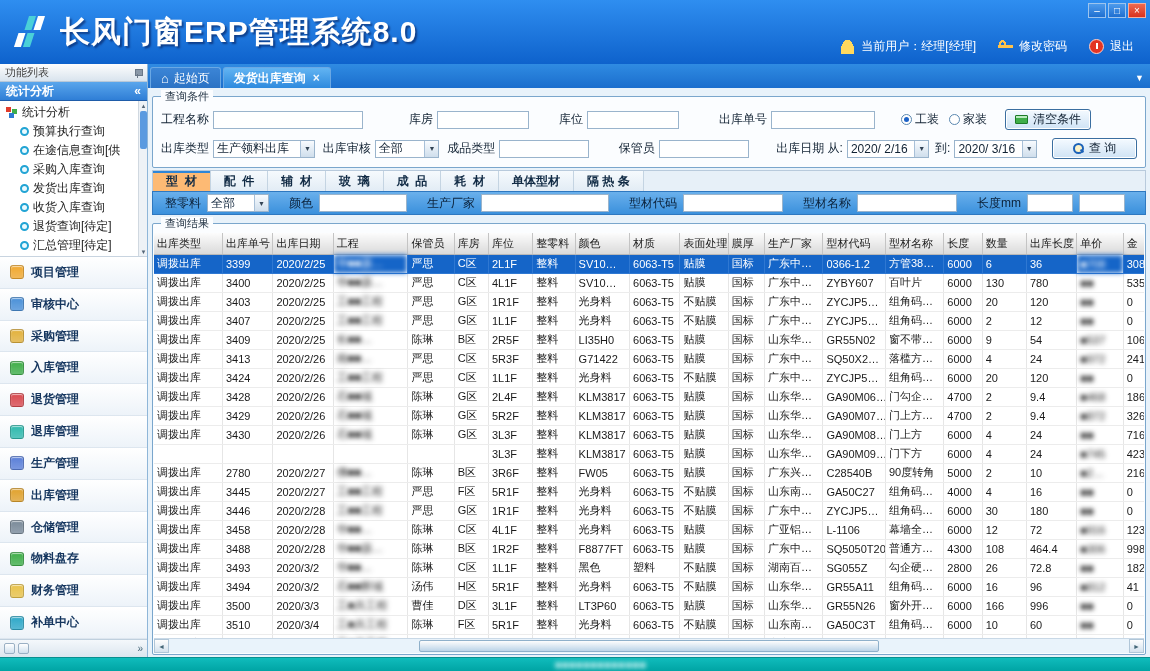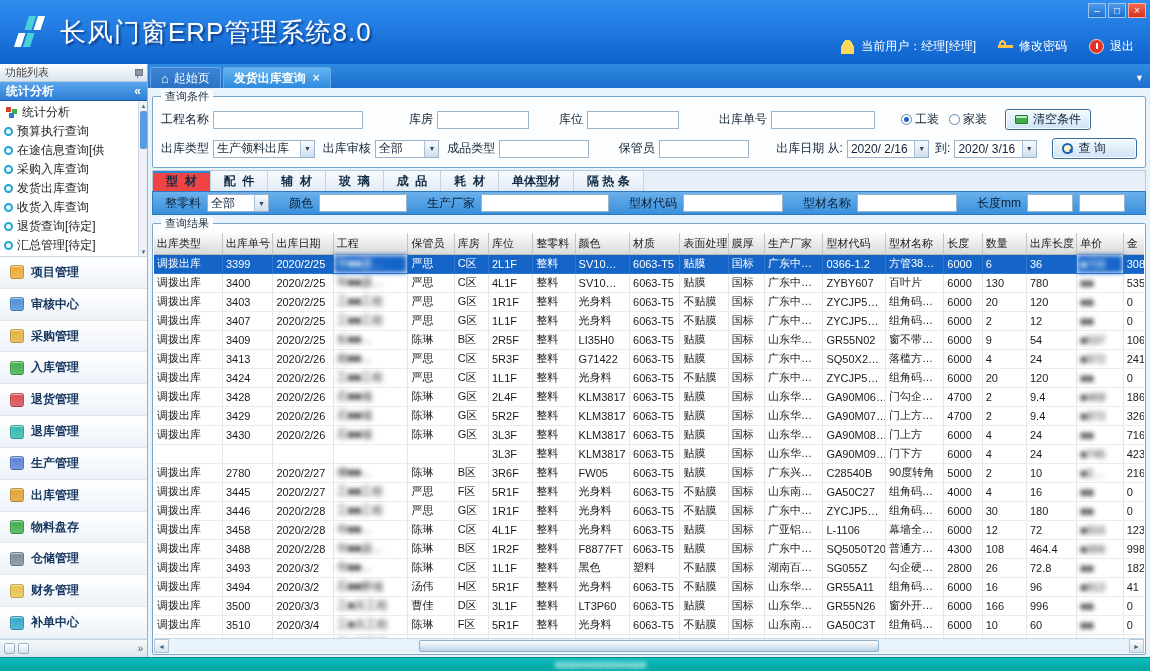--- a/index.html
+++ b/index.html
@@ -7,21 +7,21 @@
   body{font-family:"Liberation Sans","DejaVu Sans",sans-serif;background:#d6e8f5;-webkit-font-smoothing:antialiased}
   .window{width:1150px;height:671px;display:flex;flex-direction:column;position:relative;background:#e8f2fa}
 
   
   .titlebar{flex:0 0 64px;background:linear-gradient(#2f8ef0,#0e62cc);position:relative}
   .win-controls{position:absolute;top:3px;right:4px;display:flex;gap:2px}
   .win-btn{width:18px;height:15px;display:flex;align-items:center;justify-content:center;font-size:10px;color:#fff;background:linear-gradient(#4d9bec,#1f6fd0);border:1px solid #9cc4ee;cursor:pointer;line-height:1}
   .win-btn.close{background:linear-gradient(#f06a50,#d8321e);border-color:#f4b0a0}
   .logo-row{display:flex;align-items:center;height:100%;padding-left:12px;gap:8px}
   .logo{width:40px;height:38px}
-  .app-title{color:#fff;font-size:26px;font-weight:normal;letter-spacing:1px;text-shadow:2px 2px 2px rgba(0,10,60,.5)}
+  .app-title{color:#fff;font-size:30px;font-weight:bold;letter-spacing:1px;text-shadow:2px 2px 2px rgba(0,10,60,.5)}
   .user-row{position:absolute;right:16px;bottom:9px;display:flex;align-items:center;gap:6px;color:#fff;font-size:12px}
   .user-row .gap{width:10px}
   .mini-icon{width:15px;height:15px;display:inline-block;position:relative}
   .icon-person{background:radial-gradient(circle at 50% 30%,#ffd95e 0 4px,transparent 4px),radial-gradient(ellipse at 50% 95%,#ffd95e 0 7px,transparent 7px)}
   .icon-key{background:radial-gradient(circle at 30% 35%,transparent 0 2px,#ffc24a 2px 4px,transparent 4px),linear-gradient(transparent 6px,#ffc24a 6px 9px,transparent 9px)}
   .icon-power{border-radius:50%;background:#e33524;border:1px solid #ffd0c8}
   .icon-power::after{content:"";position:absolute;left:6px;top:3px;width:2px;height:6px;background:#fff}
   .linklike{cursor:pointer}
 
   
@@ -34,21 +34,21 @@
   .pin::before{content:"";position:absolute;left:1px;top:0;width:6px;height:5px;background:#8a98a8;border:1px solid #6a7888}
   .pin::after{content:"";position:absolute;left:3px;top:5px;width:1px;height:4px;background:#6a7888}
   .section-header{flex:0 0 19px;background:linear-gradient(#5aa6ec,#2f7ed6);color:#fff;font-size:12px;font-weight:bold;display:flex;align-items:center;justify-content:space-between;padding:0 6px;border-bottom:1px solid #1f5ca8}
   .tree{flex:0 0 156px;position:relative;border-bottom:1px solid #c8d4e0;overflow:hidden;padding-top:2px;background:#fff}
   .tree-row{height:19px;display:flex;align-items:center;font-size:12px;color:#222;gap:4px;white-space:nowrap;overflow:hidden;padding-left:6px;cursor:pointer}
   .tree-root-icon{width:12px;height:11px;position:relative;flex:0 0 12px}
   .tree-root-icon i{position:absolute;width:5px;height:5px}
   .tree-root-icon i:nth-child(1){left:0;top:0;background:#e03c2c}
   .tree-root-icon i:nth-child(2){left:6px;top:2px;background:#3fae49}
   .tree-root-icon i:nth-child(3){left:3px;top:6px;background:#2e7ad0}
-  .tree-item{padding-left:4px}
+  .tree-item{padding-left:20px}
   .bullet{width:9px;height:9px;border-radius:50%;border:2px solid #22a4d4;background:#eafaff;flex:0 0 9px}
   .tree-scroll{position:absolute;right:0;top:0;width:9px;height:100%;background:#eef2f6;border-left:1px solid #d0d8e0}
   .tree-thumb{position:absolute;left:1px;top:10px;width:7px;height:38px;background:#5a9ae0;border-radius:2px}
   .tree-arrow{position:absolute;left:0;width:9px;height:9px;font-size:6px;color:#567;display:flex;align-items:center;justify-content:center}
   .tree-arrow.up{top:0}.tree-arrow.down{bottom:0}
   .menu{flex:1;display:flex;flex-direction:column;min-height:0}
   .menu-item{flex:1;display:flex;align-items:center;gap:7px;padding-left:10px;font-size:12px;font-weight:bold;color:#14355e;border-bottom:1px solid #dde6ef;background:linear-gradient(#ffffff,#edf3f9);cursor:pointer;white-space:nowrap;overflow:hidden}
   .menu-ico{width:14px;height:14px;border-radius:3px;flex:0 0 14px;border:1px solid rgba(0,0,0,.18);box-shadow:inset 0 1px 1px rgba(255,255,255,.6)}
   .sidebar-strip{flex:0 0 18px;background:linear-gradient(#f4f8fb,#dce6ef);border-top:1px solid #c0d0de;display:flex;align-items:center;justify-content:space-between;padding:0 4px;font-size:10px;color:#467}
   .strip-icons{display:flex;gap:3px}
@@ -78,21 +78,21 @@
   .rdot{width:11px;height:11px;border-radius:50%;border:1px solid #5a88b0;background:#fff;position:relative}
   .radio.checked .rdot::after{content:"";position:absolute;left:2px;top:2px;width:5px;height:5px;border-radius:50%;background:#1c62c8}
   .btn{display:inline-flex;align-items:center;gap:5px;height:21px;padding:0 9px;font-size:12px;color:#123;background:linear-gradient(#f4faff,#cfe3f5);border:1px solid #3a6ea0;border-radius:3px;box-shadow:inset 0 0 0 1px #fff;cursor:pointer;white-space:nowrap}
   .ico-clear{width:13px;height:9px;background:#3fae49;border:1px solid #1d7a28;border-radius:1px;box-shadow:inset 0 2px 0 #b9ecbf}
   .ico-mag{width:11px;height:11px;position:relative}
   .ico-mag::before{content:"";position:absolute;left:0;top:0;width:7px;height:7px;border:2px solid #1c62b8;border-radius:50%;background:#fdf3c8}
   .ico-mag::after{content:"";position:absolute;left:7px;top:7px;width:4px;height:2px;background:#1c62b8;transform:rotate(45deg)}
 
   .mtabs{flex:0 0 21px;display:flex;align-items:stretch;background:#e7f0f8;border:1px solid #b8cadc;border-bottom:none;margin-top:2px}
   .mtab{display:flex;align-items:center;padding:0 13px;font-size:12px;font-weight:bold;color:#102a44;border-right:1px solid #c4d4e2;white-space:pre;cursor:pointer;background:linear-gradient(#f6fafd,#e2ecf5)}
-  .mtab.active{background:#ef4444;box-shadow:inset 0 2px 0 #2e86d8}
+  .mtab.active{background:#fdba74;box-shadow:inset 0 2px 0 #2e86d8}
 
   .filterbar{flex:0 0 24px;background:linear-gradient(#6ab0ec,#3a90dc);border:1px solid #2e78c0;display:flex;align-items:center;font-size:12px;color:#0a2038;padding:0 10px;gap:6px;white-space:nowrap}
   .filterbar .flbl{margin-left:14px}
   .filterbar .flbl:first-child{margin-left:2px}
 
   .results-box{flex:1;margin-top:8px;min-height:0;display:flex;flex-direction:column;padding:9px 1px 1px}
   .table-area{flex:1;overflow:hidden;background:#fff}
   table{border-collapse:collapse;table-layout:fixed;width:1000px;font-size:11px;color:#1a1a1a}
   th{background:linear-gradient(#fcfcfc,#dadada);border-right:1px solid #c4c4c4;border-bottom:1px solid #b8b8b8;height:21px;font-weight:normal;text-align:left;padding:0 3px;white-space:nowrap;overflow:hidden;cursor:pointer}
   td{height:19px;border-right:1px solid #e6e6e6;border-bottom:1px solid #ececec;padding:0 3px;white-space:nowrap;overflow:hidden}
@@ -224,26 +224,26 @@
           </div>
           <div class="menu-item">
             <span class="menu-ico" style="background: linear-gradient(rgb(90, 127, 216), rgba(90, 127, 216, 0.8));"></span>
             <span>生产管理</span>
           </div>
           <div class="menu-item">
             <span class="menu-ico" style="background: linear-gradient(rgb(224, 162, 46), rgba(224, 162, 46, 0.8));"></span>
             <span>出库管理</span>
           </div>
           <div class="menu-item">
+            <span class="menu-ico" style="background: linear-gradient(rgb(122, 138, 153), rgba(122, 138, 153, 0.8));"></span>
+            <span>仓储管理</span>
+          </div>
+          <div class="menu-item">
             <span class="menu-ico" style="background: linear-gradient(rgb(63, 174, 73), rgba(63, 174, 73, 0.8));"></span>
             <span>物料盘存</span>
-          </div>
-          <div class="menu-item">
-            <span class="menu-ico" style="background: linear-gradient(rgb(122, 138, 153), rgba(122, 138, 153, 0.8));"></span>
-            <span>仓储管理</span>
           </div>
           <div class="menu-item">
             <span class="menu-ico" style="background: linear-gradient(rgb(232, 194, 74), rgba(232, 194, 74, 0.8));"></span>
             <span>财务管理</span>
           </div>
           <div class="menu-item">
             <span class="menu-ico" style="background: linear-gradient(rgb(47, 168, 200), rgba(47, 168, 200, 0.8));"></span>
             <span>补单中心</span>
           </div>
         </div>
@@ -324,21 +324,21 @@
               <span>2020/ 2/16</span>
               <span class="arrow">▼</span>
             </span>
             <span style="width:6px"></span>
             <span class="lbl">到:</span>
             <span class="combo" style="width:84px">
               <span>2020/ 3/16</span>
               <span class="arrow">▼</span>
             </span>
             <span style="width:16px"></span>
-            <span class="btn" style="width:86px;">
+            <span class="btn" style="width:86px;justify-content:center">
               <span class="ico-mag"></span>
               <span>查 询</span>
             </span>
           </div>
         </div>
 
         <div class="mtabs">
             <div class="mtab active">型  材</div>
             <div class="mtab">配  件</div>
             <div class="mtab">辅  材</div>

